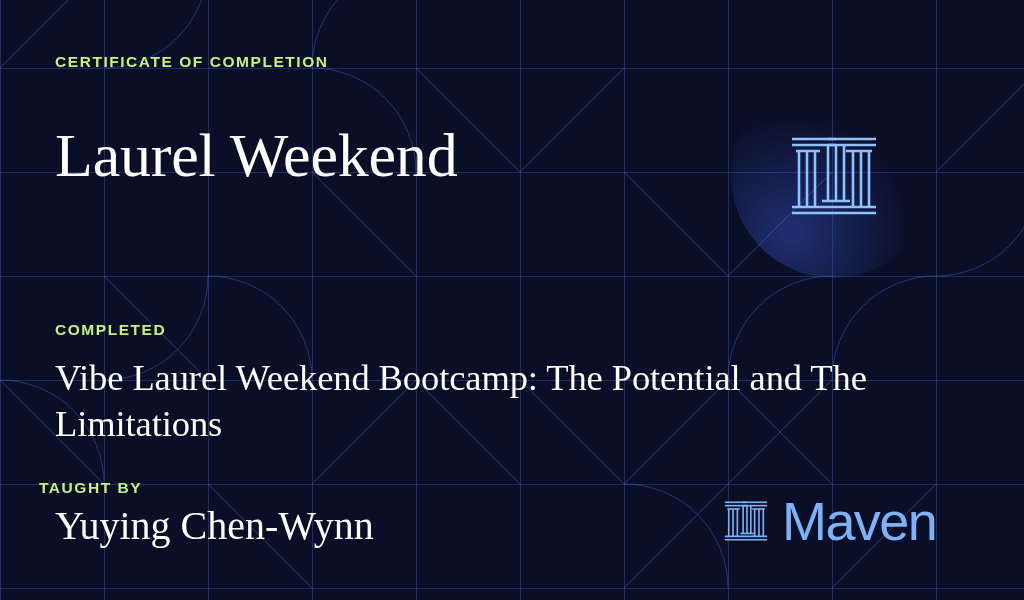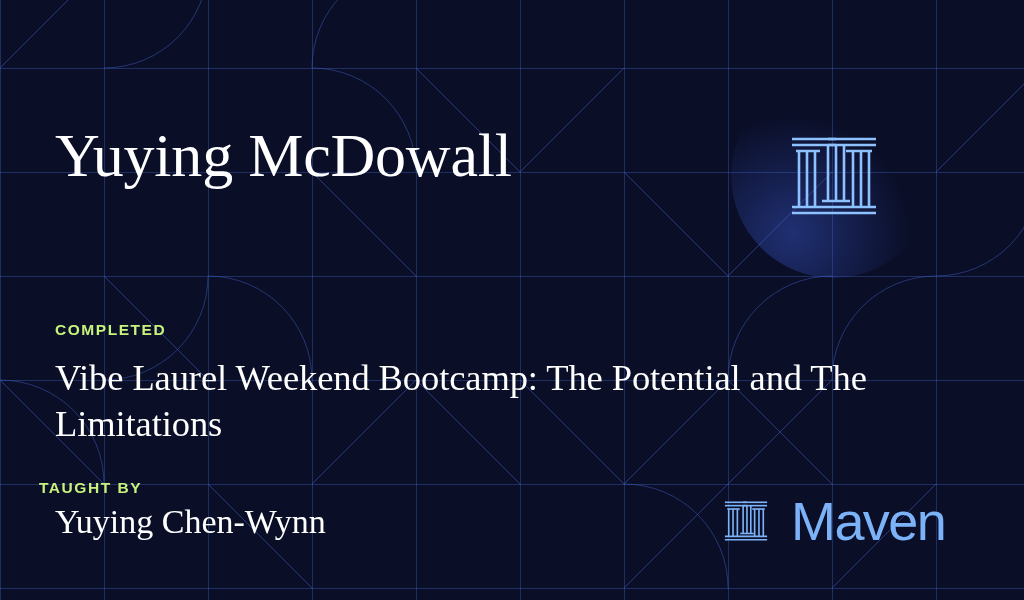--- a/index.html
+++ b/index.html
@@ -71,21 +71,21 @@
     letter-spacing:-0.1px;
   }
 
   #taught-by-label { left:39px; top:479px; }
 
   #instructor-name {
     position:absolute;
     left:55px; top:502px;
     color:#ffffff;
     font-family:"Liberation Serif", serif;
-    font-size:34px;
+    font-size:40px;
     font-weight:normal;
     line-height:1.2;
     white-space:nowrap;
   }
 
   
   #seal-badge {
     position:absolute;
     left:731px; top:73px;
     width:205px; height:205px;
@@ -114,21 +114,21 @@
     background:radial-gradient(circle at 30% 78%, rgba(58,88,205,0.45) 0%, rgba(58,88,205,0) 55%);
   }
   #seal-badge svg { position:absolute; left:50%; top:50%; transform:translate(-50%,-50%); z-index:2; }
 
   
   #maven-logo {
     position:absolute;
     left:722px; top:494px;
     display:flex;
     align-items:center;
-    gap:21px;
+    gap:12px;
   }
   #maven-wordmark-text {
     color:#7cb2f7;
     font-family:"Liberation Sans", sans-serif;
     font-size:54px;
     font-weight:normal;
     letter-spacing:-1.6px;
     line-height:1;
   }
 </style>
@@ -172,22 +172,23 @@
       <path d="M 728 380 A 104 104 0 0 1 832 276"></path>
       <path d="M 936 276 A 104 104 0 0 0 1040 172"></path>
       <path d="M 312 68 A 104 104 0 0 1 416 172"></path>
       <path d="M 624 484 A 104 104 0 0 1 728 588"></path>
       <path d="M 104 68 A 104 104 0 0 0 208 -36"></path>
     </g>
   </svg>
 
   <div class="content">
 
-
-    <h1 id="recipient-name">Yuying McDowall</h1>
+    <div class="eyebrow" id="kicker">CERTIFICATE OF COMPLETION</div>
+
+    <h1 id="recipient-name">Laurel Weekend</h1>
 
     <div class="eyebrow" id="completed-label">COMPLETED</div>
 
     <h2 id="course-title">Vibe Laurel Weekend Bootcamp: The Potential and The Limitations</h2>
 
     <div class="eyebrow" id="taught-by-label">TAUGHT BY</div>
 
     <div id="instructor-name">Yuying Chen-Wynn</div>
 
     <div id="seal-badge">

